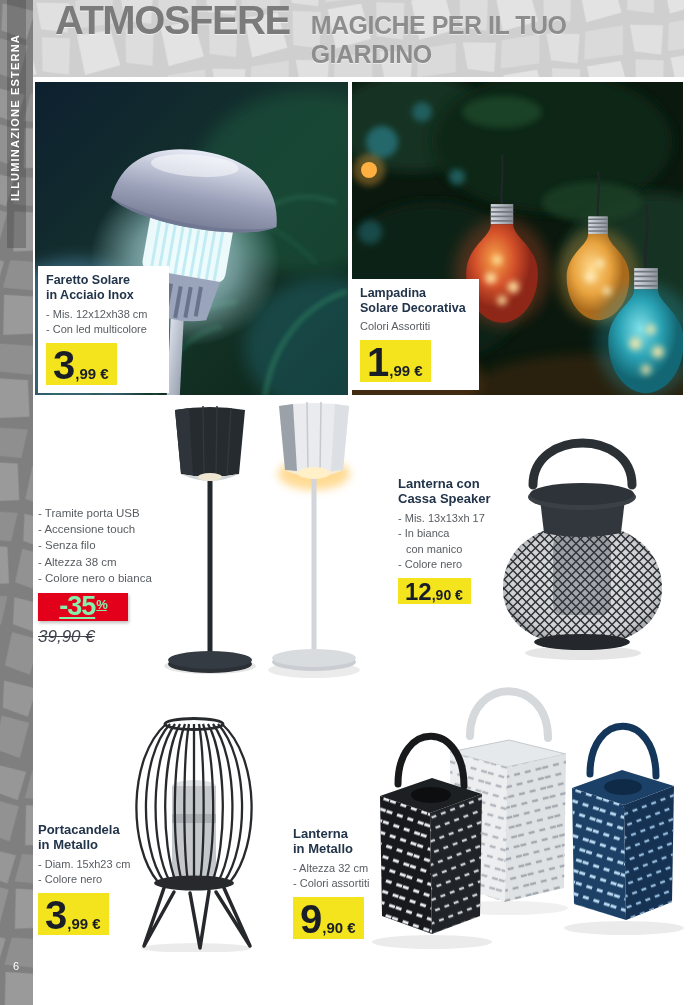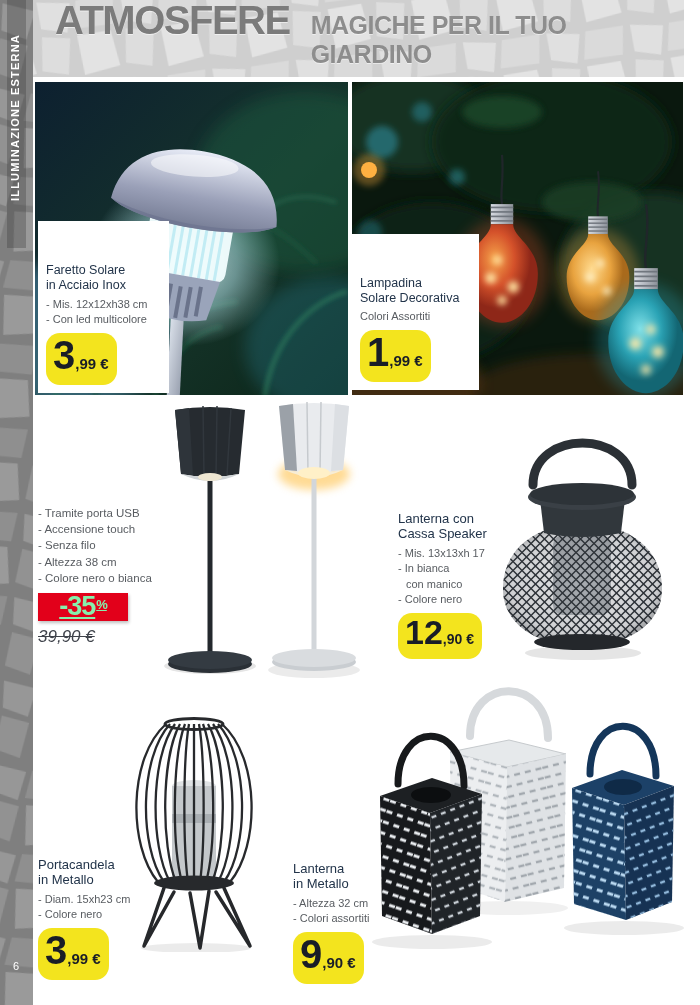--- a/index.html
+++ b/index.html
@@ -22,30 +22,30 @@
         text-shadow:0 1px 0 rgba(255,255,255,.5);margin-left:8px;}
   
   .photo{position:absolute;overflow:hidden;}
   #photo1{left:35px;top:82px;width:313px;height:313px;}
   #photo2{left:352px;top:82px;width:331px;height:313px;}
   .photo svg{position:absolute;inset:0;}
   
   .mini-card{position:absolute;background:#ffffff;padding:7px 7px 8px 8px;box-sizing:border-box;}
   #card1{left:3px;bottom:2px;width:131px;}
   #card2{left:0px;bottom:5px;width:127px;}
-  .card-title{font-size:12.5px;font-weight:normal;color:#22344a;line-height:1.18;white-space:pre-line;margin-top:35px;}
+  .card-title{font-size:12.5px;font-weight:bold;color:#22344a;line-height:1.18;white-space:pre-line;}
   .spec{font-size:11px;color:#585c61;line-height:1.32;margin-top:1px;}
   .spec.first{margin-top:4px;}
   .spec.indent{padding-left:8px;}
   
-  .pricebox{margin-top:6px;background:#f3e41e;display:inline-block;padding:2px 8px 10px 7px;
-        box-sizing:border-box;white-space:nowrap;border-radius:14px;}
+  .pricebox{margin-top:6px;background:#f3e41e;display:inline-block;padding:2px 8px 0 7px;
+        box-sizing:border-box;white-space:nowrap;}
   .p-int{font-weight:bold;color:#191d27;font-size:40px;line-height:1;}
   .p-dec{font-weight:bold;color:#191d27;font-size:15px;}
-  .pricebox.small .p-int{font-size:34px;}
+  .pricebox.small .p-int{font-size:24px;}
   .pricebox.small .p-dec{font-size:14px;}
   
   .tblock{position:absolute;z-index:4;}
   #block3{left:38px;top:502px;width:140px;}
   #block4{left:398px;top:476px;width:132px;}
   #block5{left:38px;top:822px;width:140px;}
   #block6{left:293px;top:826px;width:115px;}
   .tblock .card-title{font-size:13px;}
   #block3 .card-title{font-size:13.5px;}
   #block3 .spec{font-size:11.5px;}

